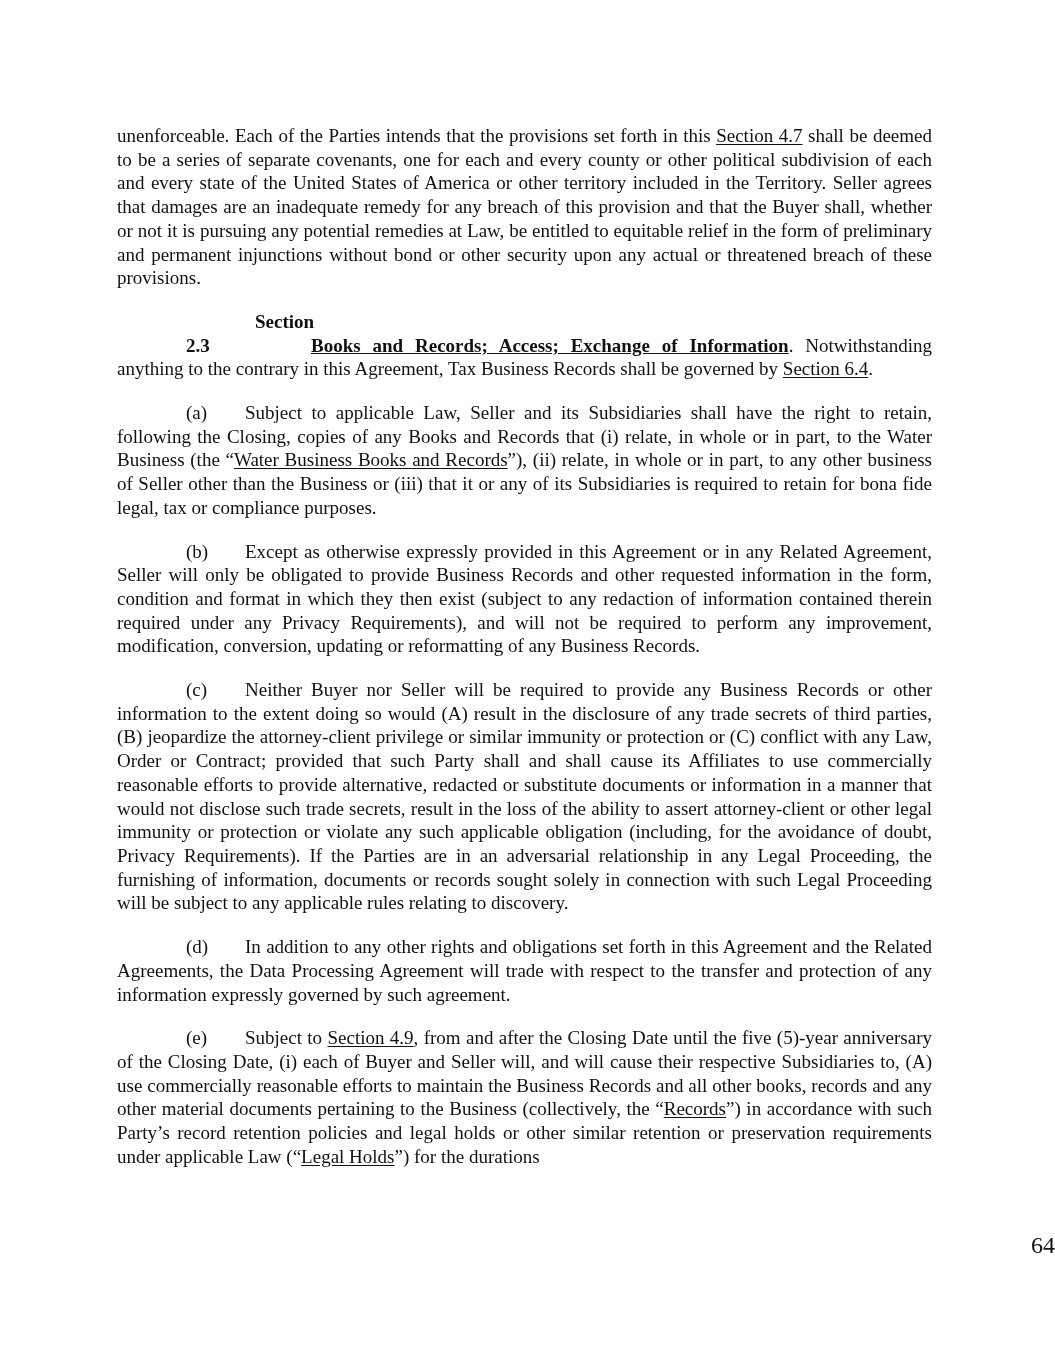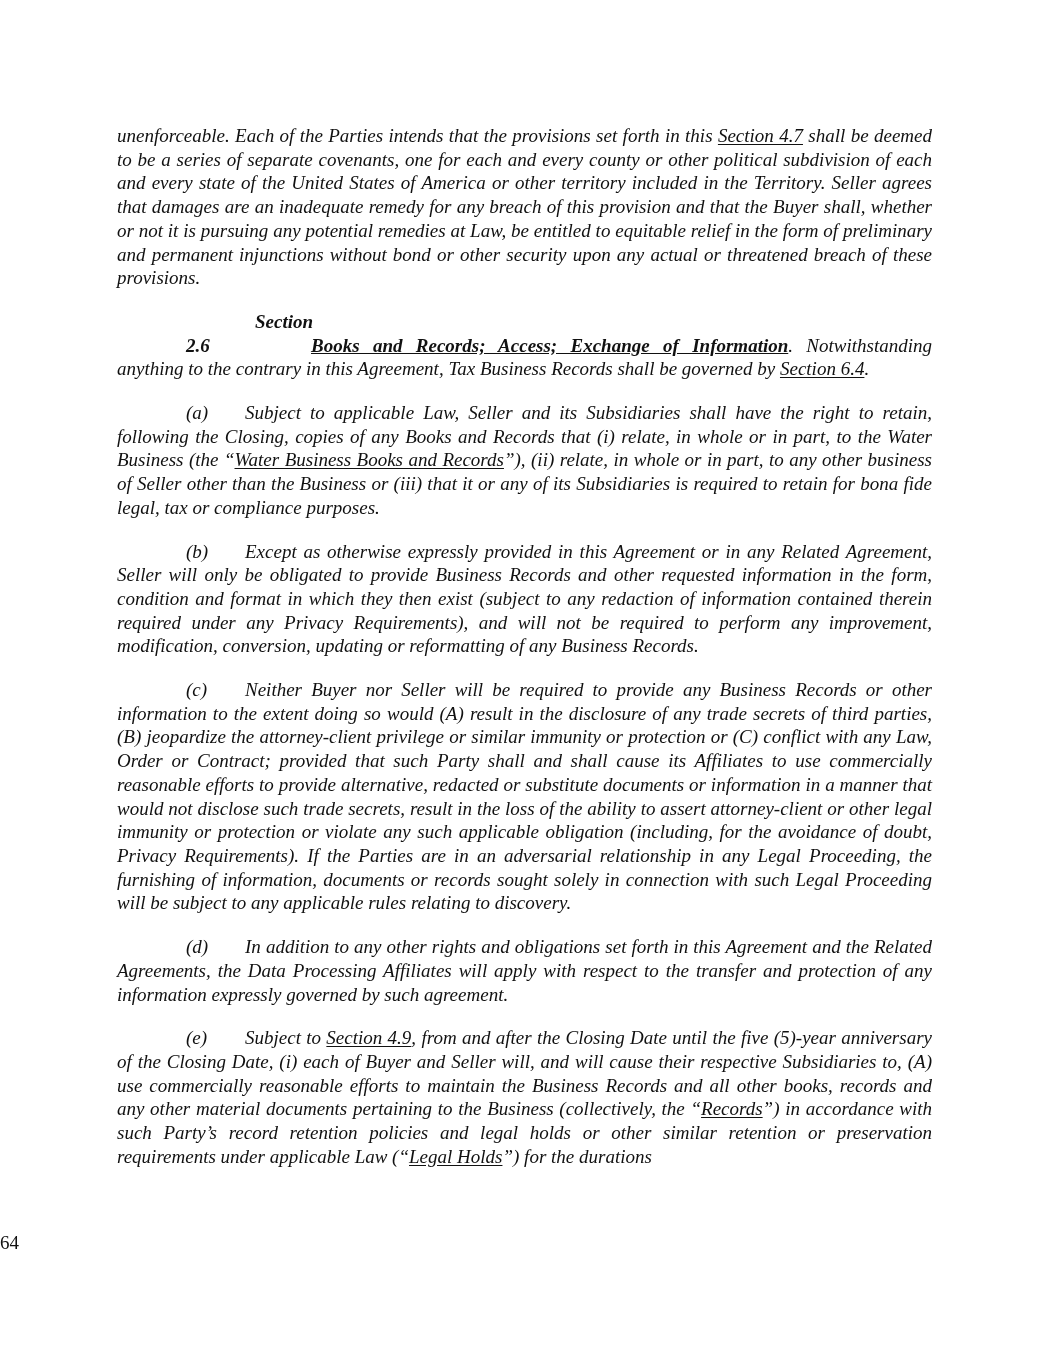--- a/index.html
+++ b/index.html
@@ -1,46 +1,46 @@
 <!DOCTYPE html>
 <html><head>
   <meta charset="utf-8">
   <style>
     html, body { margin: 0; padding: 0; background: #ffffff; }
     body { width: 1055px; height: 1365px; position: relative; overflow: hidden; }
     .page {
       position: absolute; left: 117px; top: 124px; width: 815px;
       font-family: "Liberation Serif", "DejaVu Serif", serif;
-      font-size: 19px; line-height: 23.7px; color: #111111; font-style: italic;
+      font-size: 19px; line-height: 23.7px; color: #111111;
     }
     p { margin: 0 0 20px 0; text-align: justify; }
     .indent { text-indent: 69px; }
     .label { display: inline-block; width: 59px; text-indent: 0; }
     .sec-num { font-weight: bold; display: inline-block; width: 125px; }
     .sec-title { font-weight: bold; text-decoration: underline; }
     u { text-decoration: underline; text-underline-offset: 2px; }
     .footer {
-      position: absolute; top: 1232px; left: 0; width: 1055px; text-align: left;
-      font-family: "Liberation Serif", "DejaVu Serif", serif; font-size: 19px; color: #111111;
+      position: absolute; top: 1232px; left: 0; width: 1055px; text-align: right;
+      font-family: "Liberation Serif", "DejaVu Serif", serif; font-size: 24px; color: #111111;
     }
   </style>
 </head>
 <body>
 
 <div class="page">
 
   <p><span>unenforceable. Each of the Parties intends that the provisions set forth in this </span><u>Section 4.7</u><span> shall be deemed to be a series of separate covenants, one for each and every county or other political subdivision of each and every state of the United States of America or other territory included in the Territory. Seller agrees that damages are an inadequate remedy for any breach of this provision and that the Buyer shall, whether or not it is pursuing any potential remedies at Law, be entitled to equitable relief in the form of preliminary and permanent injunctions without bond or other security upon any actual or threatened breach of these provisions.</span></p>
 
-  <p class="indent"><span class="sec-num">Section 2.6</span><span class="sec-title">Books and Records; Access; Exchange of Information</span><span>. Notwithstanding anything to the contrary in this Agreement, Tax Business Records shall be governed by </span><u>Section 6.4</u><span>.</span></p>
+  <p class="indent"><span class="sec-num">Section 2.3</span><span class="sec-title">Books and Records; Access; Exchange of Information</span><span>. Notwithstanding anything to the contrary in this Agreement, Tax Business Records shall be governed by </span><u>Section 6.4</u><span>.</span></p>
 
   <p class="indent"><span class="label">(a)</span><span>Subject to applicable Law, Seller and its Subsidiaries shall have the right to retain, following the Closing, copies of any Books and Records that (i) relate, in whole or in part, to the Water Business (the “</span><u>Water Business Books and Records</u><span>”), (ii) relate, in whole or in part, to any other business of Seller other than the Business or (iii) that it or any of its Subsidiaries is required to retain for bona fide legal, tax or compliance purposes.</span></p>
 
   <p class="indent"><span class="label">(b)</span><span>Except as otherwise expressly provided in this Agreement or in any Related Agreement, Seller will only be obligated to provide Business Records and other requested information in the form, condition and format in which they then exist (subject to any redaction of information contained therein required under any Privacy Requirements), and will not be required to perform any improvement, modification, conversion, updating or reformatting of any Business Records.</span></p>
 
   <p class="indent"><span class="label">(c)</span><span>Neither Buyer nor Seller will be required to provide any Business Records or other information to the extent doing so would (A) result in the disclosure of any trade secrets of third parties, (B) jeopardize the attorney-client privilege or similar immunity or protection or (C) conflict with any Law, Order or Contract; provided that such Party shall and shall cause its Affiliates to use commercially reasonable efforts to provide alternative, redacted or substitute documents or information in a manner that would not disclose such trade secrets, result in the loss of the ability to assert attorney-client or other legal immunity or protection or violate any such applicable obligation (including, for the avoidance of doubt, Privacy Requirements). If the Parties are in an adversarial relationship in any Legal Proceeding, the furnishing of information, documents or records sought solely in connection with such Legal Proceeding will be subject to any applicable rules relating to discovery.</span></p>
 
-  <p class="indent"><span class="label">(d)</span><span>In addition to any other rights and obligations set forth in this Agreement and the Related Agreements, the Data Processing Affiliates will apply with respect to the transfer and protection of any information expressly governed by such agreement.</span></p>
+  <p class="indent"><span class="label">(d)</span><span>In addition to any other rights and obligations set forth in this Agreement and the Related Agreements, the Data Processing Agreement will trade with respect to the transfer and protection of any information expressly governed by such agreement.</span></p>
 
   <p class="indent"><span class="label">(e)</span><span>Subject to </span><u>Section 4.9</u><span>, from and after the Closing Date until the five (5)-year anniversary of the Closing Date, (i) each of Buyer and Seller will, and will cause their respective Subsidiaries to, (A) use commercially reasonable efforts to maintain the Business Records and all other books, records and any other material documents pertaining to the Business (collectively, the “</span><u>Records</u><span>”) in accordance with such Party’s record retention policies and legal holds or other similar retention or preservation requirements under applicable Law (“</span><u>Legal Holds</u><span>”) for the durations</span></p>
 
 </div>
 
 <div class="footer">64</div>
 
 </body></html>

